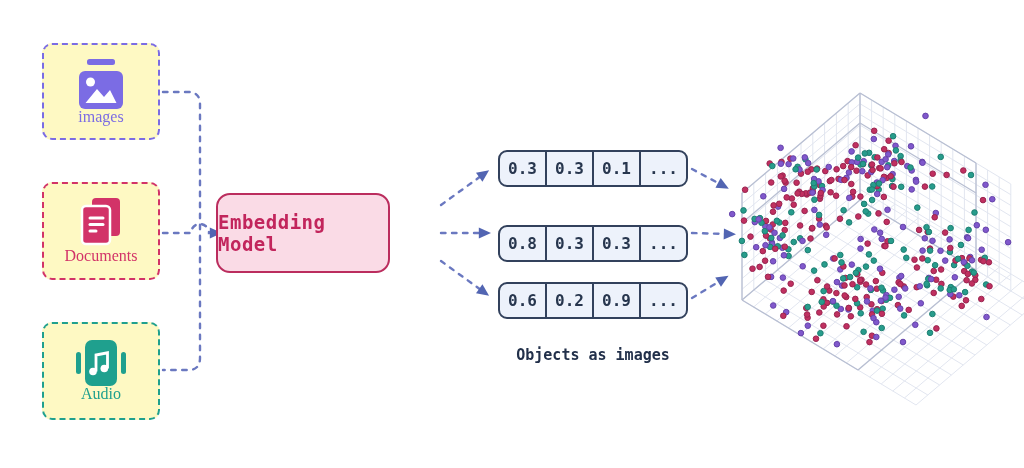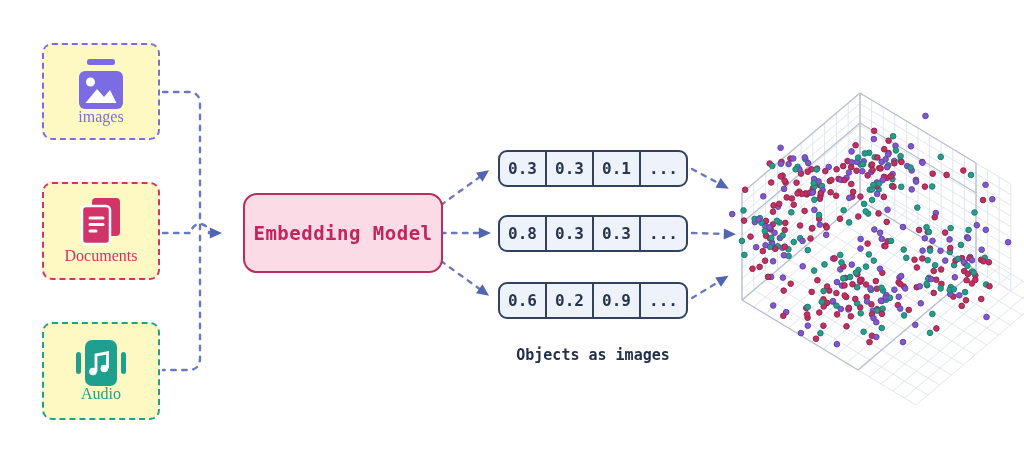--- a/index.html
+++ b/index.html
@@ -8,28 +8,28 @@
   #overlay{position:absolute;left:0;top:0;width:1024px;height:468px;}
   .conn{stroke:var(--slate);stroke-width:2.4;stroke-dasharray:4.5 6.5;fill:none;stroke-linecap:round;}
   .arrow-end{marker-end:url(#ah);}
   #ah path{fill:var(--arrow);}
   .src-box{position:absolute;border:2px dashed;border-radius:10px;box-sizing:border-box;
            display:flex;flex-direction:column;align-items:center;justify-content:center;gap:0;background:#fef9c3;font-family:Liberation Serif, serif;}
   .src-images{left:42px;top:43px;width:118px;height:97px;border-color:var(--purple);color:var(--purple);}
   .src-docs{left:42px;top:182px;width:118px;height:98px;border-color:var(--crimson);color:var(--crimson);}
   .src-audio{left:42px;top:322px;width:118px;height:98px;border-color:var(--teal);color:var(--teal);}
   .src-label{font-size:16px;line-height:1;}
-  .model-box{position:absolute;left:243px;top:193px;width:200px;height:80px;box-sizing:border-box;
+  .model-box{position:absolute;left:216px;top:193px;width:174px;height:80px;box-sizing:border-box;
              background:var(--model-fill);border:2px solid var(--model-border);border-radius:14px;
              display:flex;align-items:center;justify-content:center;}
   .model-label{color:var(--model-text);font-size:19px;font-weight:bold;letter-spacing:.5px;}
   .vec-row{position:absolute;left:498px;width:190px;height:37px;box-sizing:border-box;
            background:var(--vec-fill);border:2px solid var(--vec-border);border-radius:9px;
            display:flex;overflow:hidden;}
-  .vec-row.r1{top:150px;} .vec-row.r2{top:215px;} .vec-row.r3{top:282px;}
+  .vec-row.r1{top:150px;} .vec-row.r2{top:225px;} .vec-row.r3{top:282px;}
   .vec-cell{flex:1;display:flex;align-items:center;justify-content:center;
             font-size:16px;font-weight:bold;color:var(--vec-text);
             border-right:2px solid var(--vec-border);}
   .vec-cell:last-child{border-right:none;}
   .caption{position:absolute;left:486px;top:346px;width:214px;text-align:center;
            font-size:15px;font-weight:bold;color:var(--caption);}
 </style>
 </head>
 <body>
 

